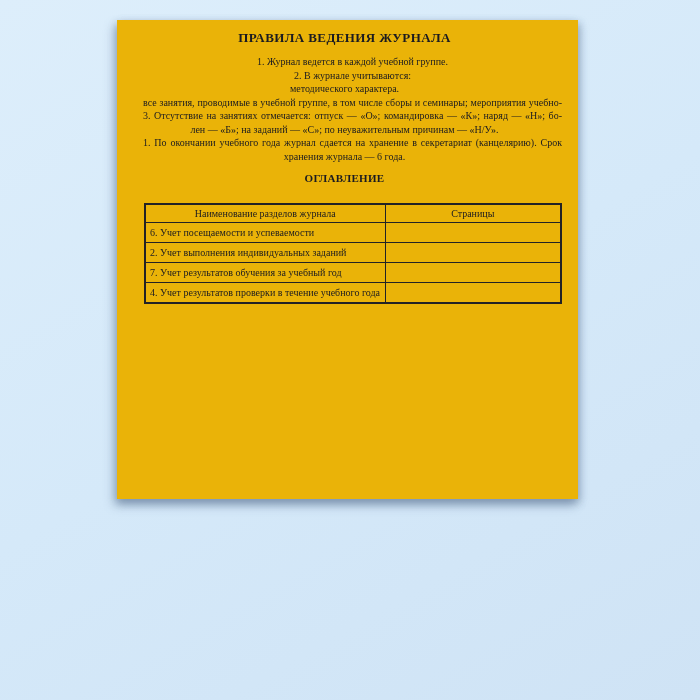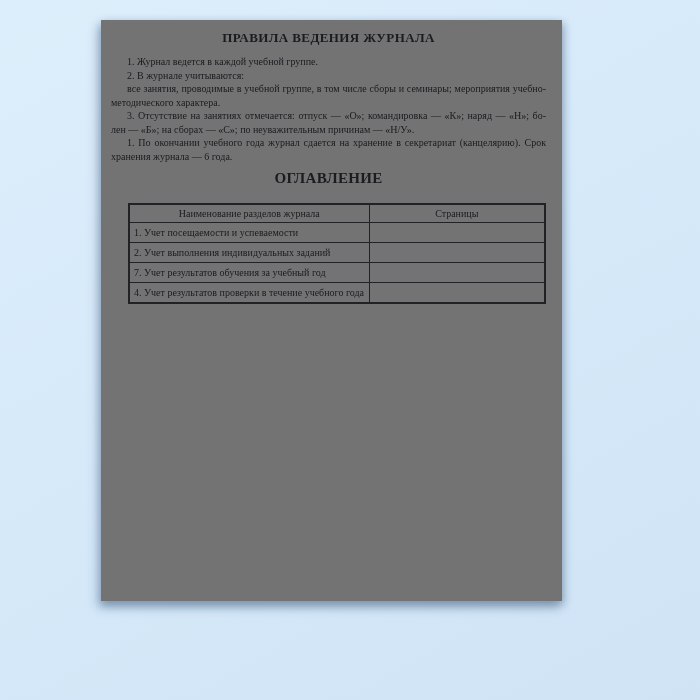--- a/index.html
+++ b/index.html
@@ -9,25 +9,25 @@
   body {
     width: 700px;
     height: 700px;
     position: relative;
     overflow: hidden;
     background: linear-gradient(150deg, #ddeefb 0%, #d5e9f9 50%, #cfe3f5 100%);
     font-family: "Liberation Serif", "DejaVu Serif", serif;
   }
   .page {
     position: absolute;
-    left: 101px;
+    left: 117px;
     top: 20px;
     width: 461px;
-    height: 581px;
-    background: #737373;
+    height: 479px;
+    background: #eab308;
     box-shadow:
       -3px 6px 10px rgba(95, 120, 150, 0.45),
       0 4px 8px rgba(95, 120, 150, 0.40),
       3px 3px 8px rgba(110, 135, 165, 0.28);
   }
   .doc-title {
     margin: 10px 16px 0 10px;
     height: 15px;
     line-height: 15px;
     text-align: center;
@@ -38,34 +38,35 @@
   }
   .body-text {
     margin: 10px 16px 0 10px;
     font-size: 10px;
     line-height: 13.5px;
     color: #1b1b20;
   }
   .line {
     max-height: 13.5px;
     overflow: hidden;
+    text-align: center;
   }
   .indent {
     text-indent: 16px;
   }
   .just {
     text-align: justify;
     text-align-last: justify;
   }
   .toc-heading {
     margin: 9px 16px 0 10px;
     height: 13px;
     line-height: 13px;
     text-align: center;
-    font-size: 15px;
+    font-size: 11px;
     font-weight: bold;
     letter-spacing: 0.3px;
     color: #1b1b20;
   }
   .toc-table {
     margin: 18px 0 0 27px;
     width: 418px;
     border-collapse: collapse;
     table-layout: fixed;
     border: 2px solid #222226;
@@ -94,44 +95,44 @@
 </head>
 <body>
 
 <div class="page">
 
   <div class="doc-title">ПРАВИЛА ВЕДЕНИЯ ЖУРНАЛА</div>
 
   <div class="body-text">
     <div class="line indent">1. Журнал ведется в каждой учебной группе.</div>
     <div class="line indent">2. В журнале учитываются:</div>
+    <div class="line">методического характера.</div>
     <div class="line indent just">все занятия, проводимые в учебной группе, в том числе сборы и семинары; мероприятия учебно-</div>
-    <div class="line">методического характера.</div>
     <div class="line indent just">3. Отсутствие на занятиях отмечается: отпуск — «О»; командировка — «К»; наряд — «Н»; бо-</div>
-    <div class="line">лен — «Б»; на сборах — «С»; по неуважительным причинам — «Н/У».</div>
+    <div class="line">лен — «Б»; на заданий — «С»; по неуважительным причинам — «Н/У».</div>
     <div class="line indent just">1. По окончании учебного года журнал сдается на хранение в секретариат (канцелярию). Срок</div>
     <div class="line">хранения журнала — 6 года.</div>
   </div>
 
   <div class="toc-heading">ОГЛАВЛЕНИЕ</div>
 
   <table class="toc-table">
     <colgroup>
       <col class="col-name">
       <col class="col-pages">
     </colgroup>
     <thead>
       <tr>
         <th>Наименование разделов журнала</th>
         <th>Страницы</th>
       </tr>
     </thead>
     <tbody>
       <tr>
-        <td>1. Учет посещаемости и успеваемости</td>
+        <td>6. Учет посещаемости и успеваемости</td>
         <td></td>
       </tr>
       <tr>
         <td>2. Учет выполнения индивидуальных заданий</td>
         <td></td>
       </tr>
       <tr>
         <td>7. Учет результатов обучения за учебный год</td>
         <td></td>
       </tr>

